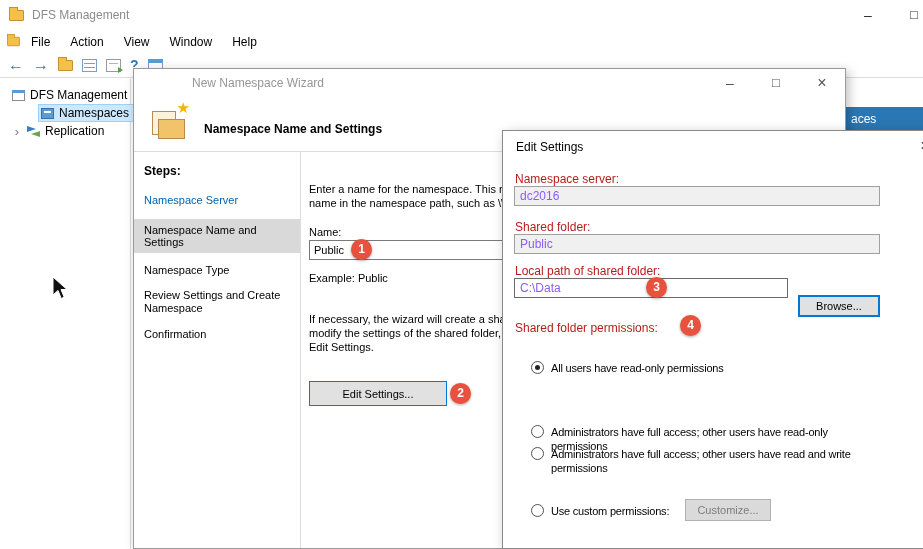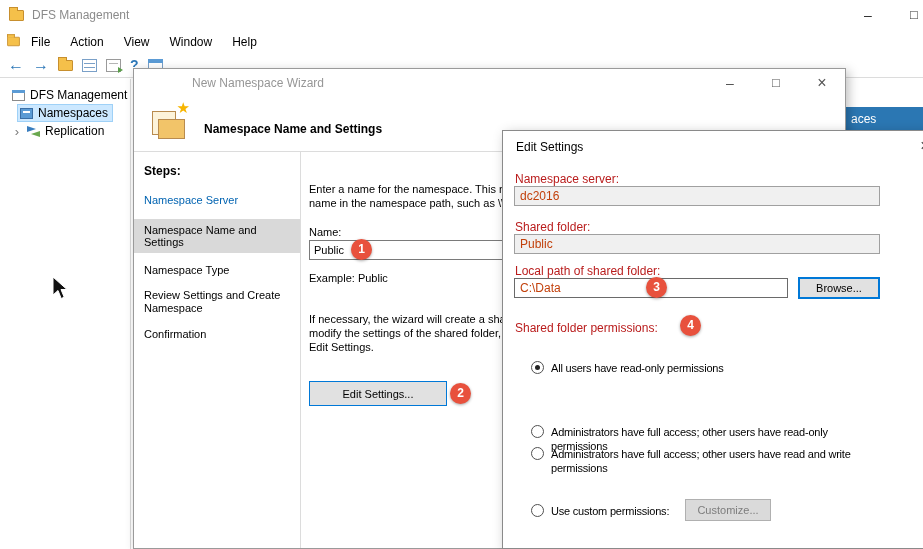--- a/index.html
+++ b/index.html
@@ -91,23 +91,23 @@
   .edit-settings-btn { left:7px; top:229px; width:138px; height:25px; background:#e1e1e1; border:1px solid #0078d7; font-size:11px; }
   .b1 { left:217px; top:170px; }
   .b2 { left:316px; top:314px; }
 
   
   .editdlg { position:absolute; left:502px; top:130px; width:444px; height:419px; background:#fff; border:1px solid #8a8a8a; box-shadow:4px 4px 12px rgba(0,0,0,.3); z-index:20; overflow:hidden; }
   .editdlg .abs { position:absolute; }
   .ed-title { left:13px; top:9px; }
   .ed-close { right:0; top:0; width:40px; height:30px; text-align:center; line-height:30px; color:#444; }
   .ed-label { color:#b91c1c; }
-  .ed-input { border:1px solid #a0a0a0; background:#f0f0f0; color:#c2410c; font-size:12px; padding-left:5px; height:20px; width:366px; left:11px; }
+  .ed-input { border:1px solid #a0a0a0; background:#f0f0f0; color:#8b5cf6; font-size:12px; padding-left:5px; height:20px; width:366px; left:11px; }
   .ed-input.editable { background:#fff; border:1px solid #6a6a6a; }
-  .browse-btn { left:295px; top:146px; width:82px; height:22px; background:#e1e1e1; border:2px solid #0078d7; font-size:11px; }
+  .browse-btn { left:295px; top:164px; width:82px; height:22px; background:#e1e1e1; border:2px solid #0078d7; font-size:11px; }
   .b3 { left:143px; top:146px; }
   .b4 { left:177px; top:184px; }
   .radio-row { left:28px; display:flex; gap:7px; align-items:flex-start; }
   .radio { width:13px; height:13px; border:1px solid #505050; border-radius:50%; background:#fff; position:relative; flex:none; margin-top:0px; }
   .radio.checked::after { content:""; position:absolute; left:3px; top:3px; width:5px; height:5px; border-radius:50%; background:#222; }
   .radio-label { font-size:11px; letter-spacing:-0.2px; white-space:pre; line-height:14px; }
   .customize-btn { left:182px; top:368px; width:86px; height:22px; background:#dadada; border:1px solid #b0b0b0; color:#7d7d7d; font-size:11px; }
 
   button { cursor:default; }
 
@@ -141,21 +141,21 @@
   <span class="t-box doc"></span>
   <span class="t-help"></span>
   <span class="t-box win"></span>
 </div>
 
 <div class="tree">
   <div class="tree-row" style="padding-left:12px;">
     <span class="ic-root"></span>
     <span>DFS Management</span>
   </div>
-  <div class="tree-row" style="padding-left:17px;">
+  <div class="tree-row" style="padding-left:38px;">
     <span class="sel-box">
       <span class="ic-ns"></span>
       <span>Namespaces</span>
     </span>
   </div>
   <div class="tree-row" style="padding-left:12px;">
     <span class="chev"></span>
     <span class="ic-repl"></span>
     <span>Replication</span>
   </div>

